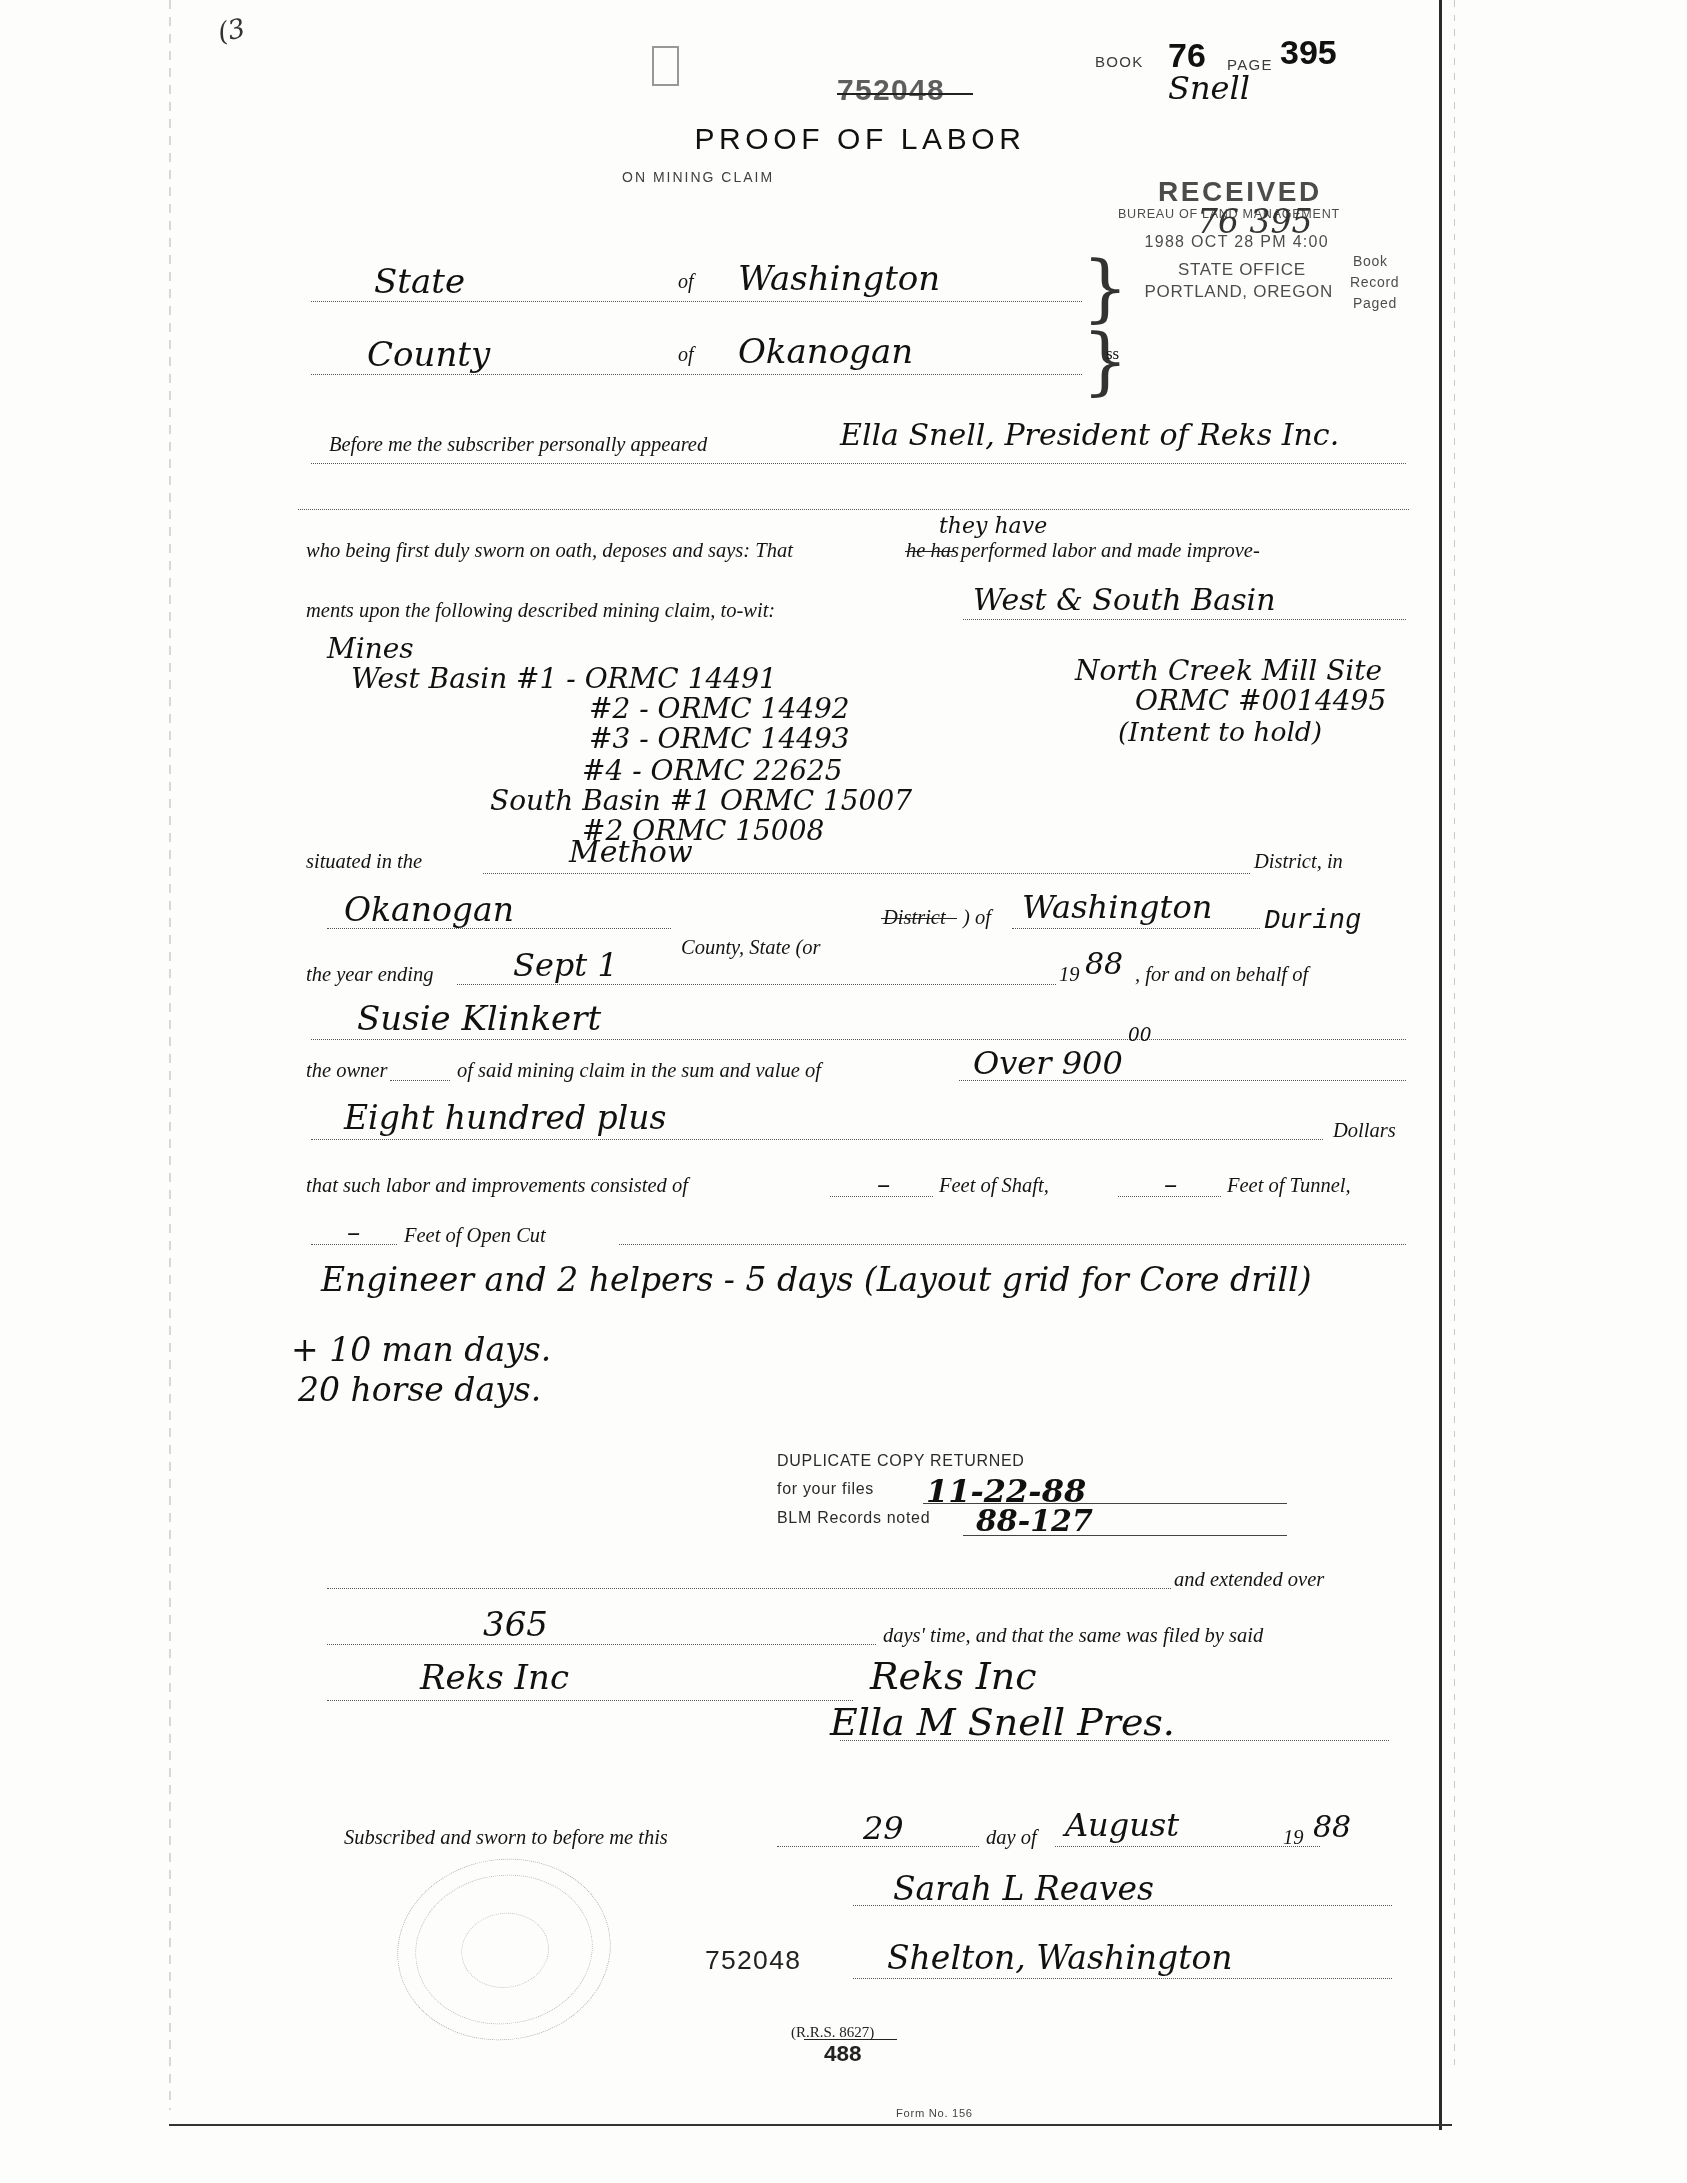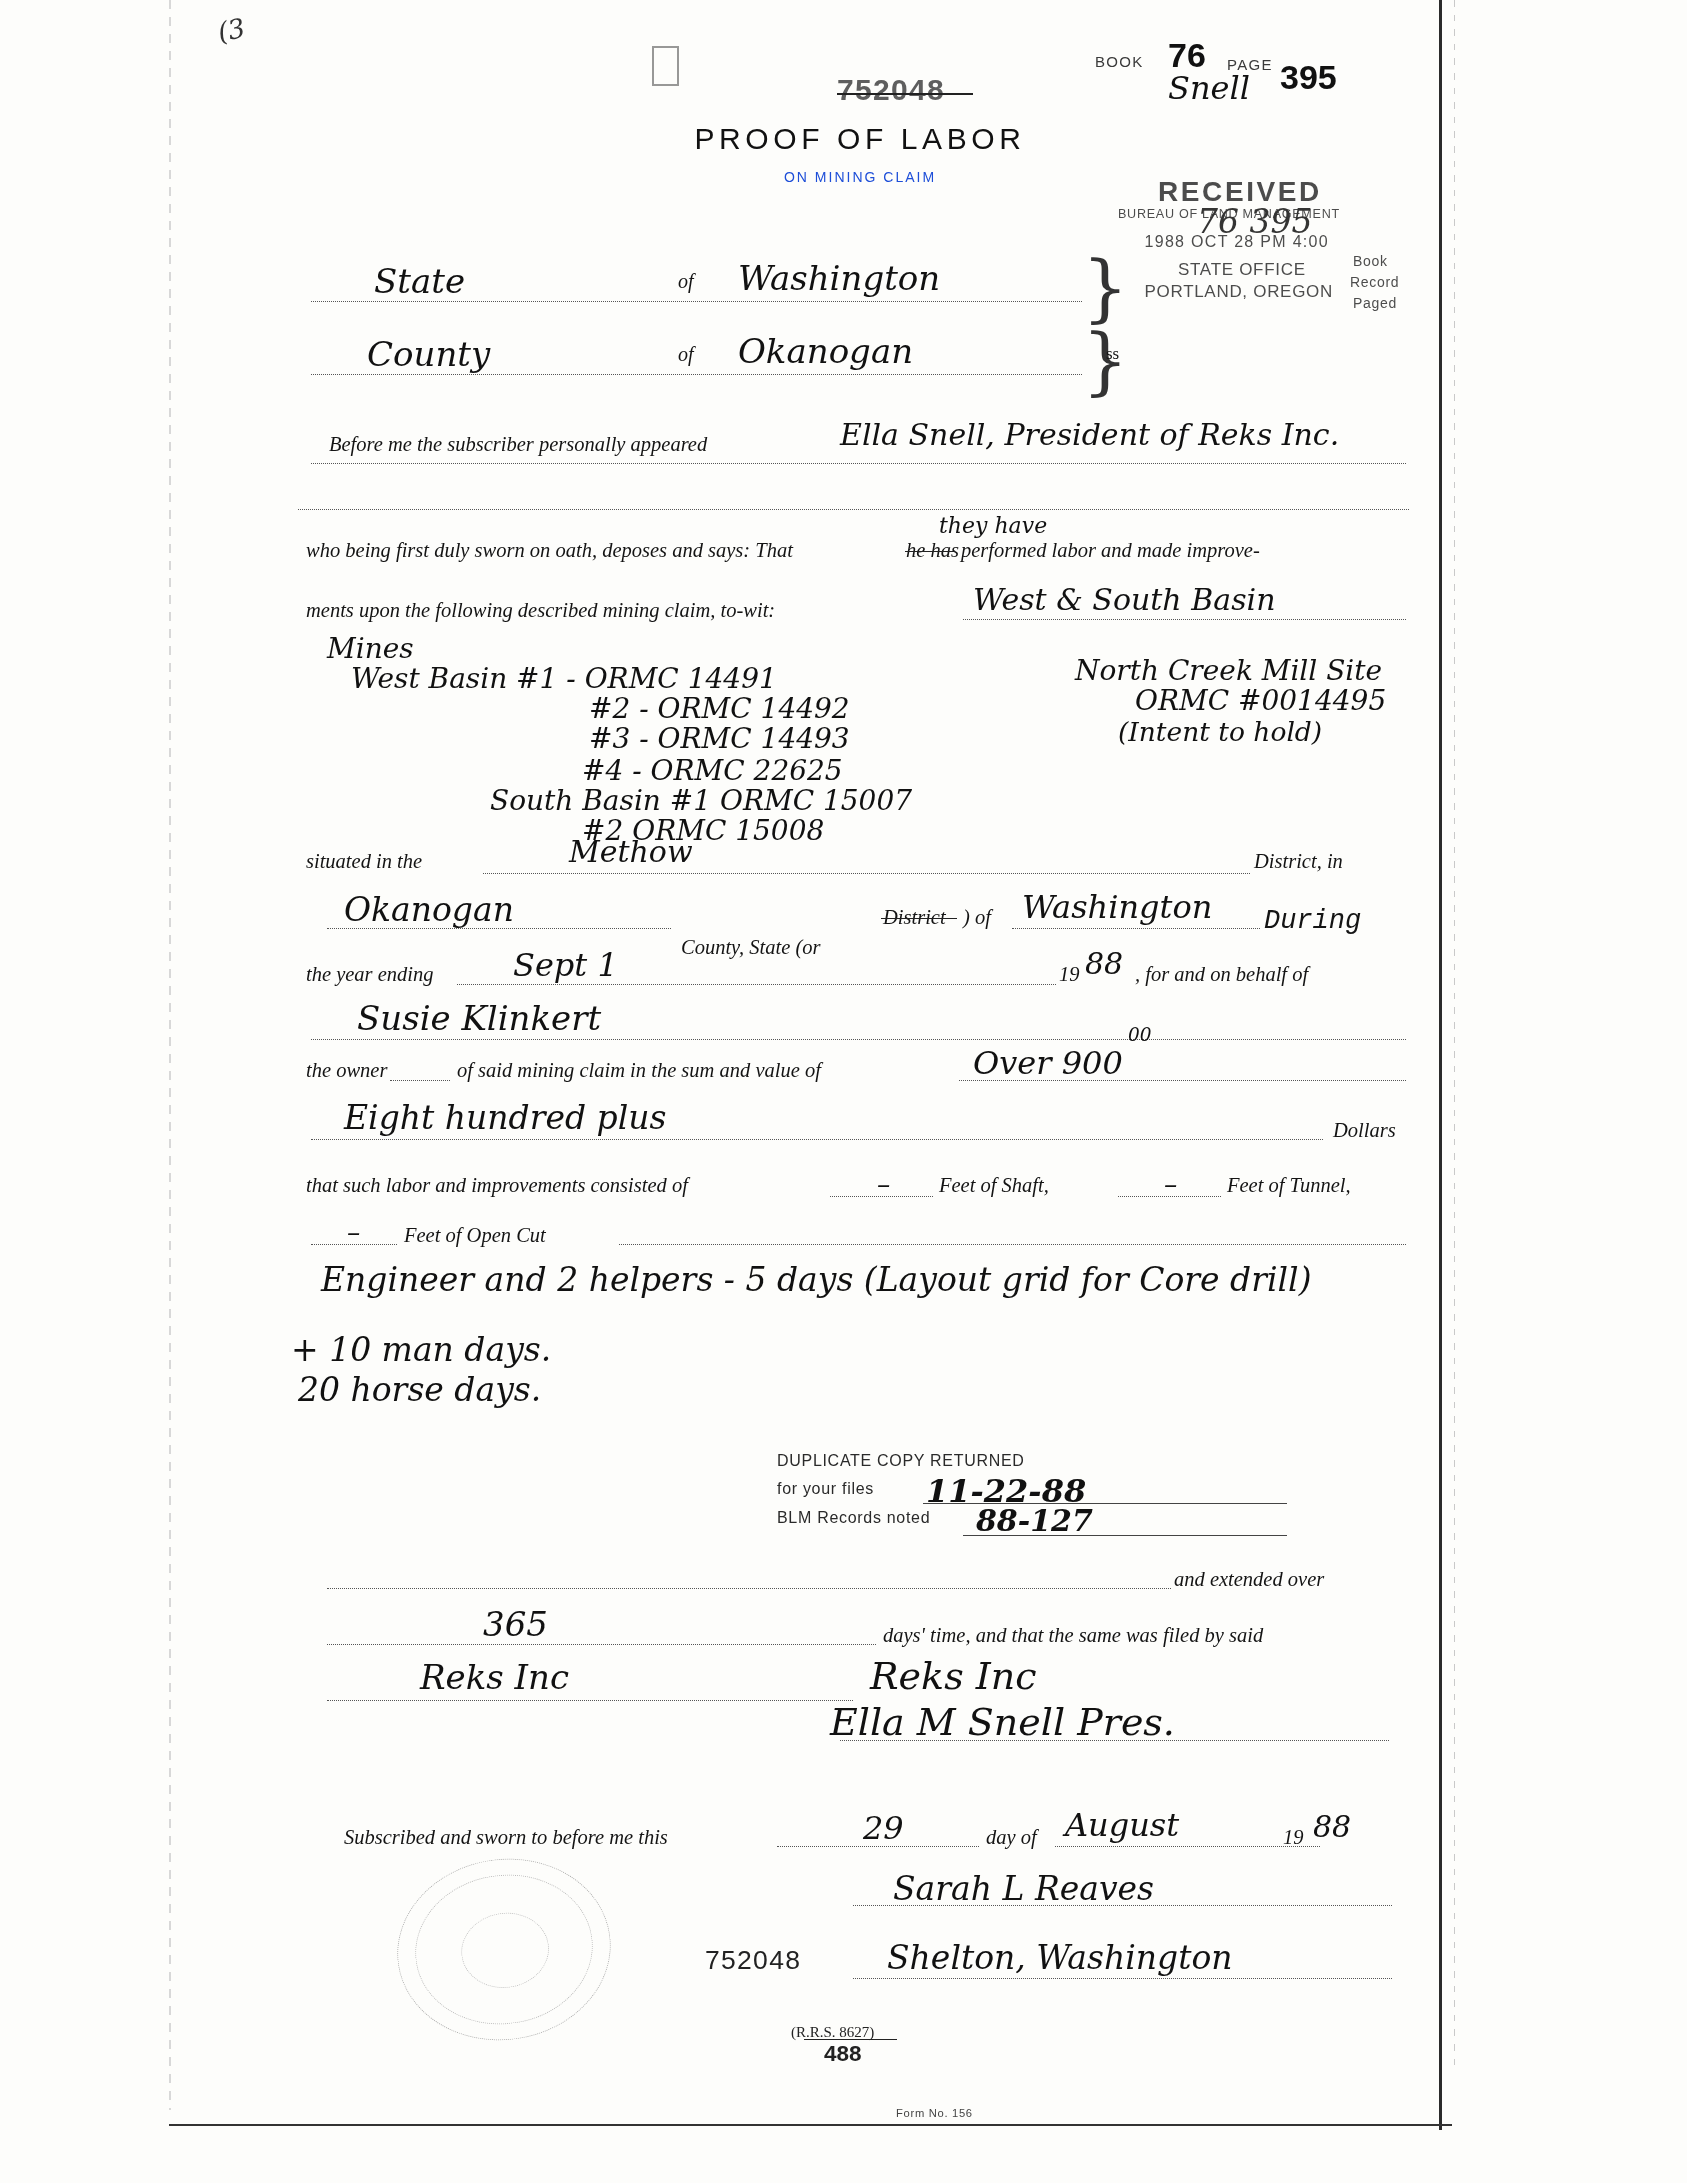--- a/index.html
+++ b/index.html
@@ -87,25 +87,25 @@
     font-family: "Liberation Sans", sans-serif;
     font-style: normal;
     font-size: 30px;
     letter-spacing: 4.6px;
     color: #111;
   }
   #subtitle {
     position: absolute;
     left: 622px; top: 169px;
     width: 476px;
-    text-align: center;
+    text-align: left;
     font-family: "Liberation Sans", sans-serif;
     font-size: 14px;
     letter-spacing: 2px;
-    color: #1d4ed8;
+    color: #404040;
   }
   #stampnum {
     position: absolute;
     left: 837px; top: 73px;
     font-family: "Liberation Sans", sans-serif;
     font-size: 30px;
     font-weight: bold;
     letter-spacing: 1.3px;
     color: #2a2a2a;
     opacity: .75;
@@ -247,21 +247,21 @@
 
   <div id="corner-mark" class="hw">(3</div>
   <div id="sq-mark"></div>
 
   <div id="stampnum">752048</div>
   <div class="strike" style="left:837px; top:93px; width:136px;"></div>
 
   <div class="booklabel" style="left:1095px; top:53px;">BOOK</div>
   <div class="booknum" style="left:1168px; top:36px;">76</div>
   <div class="booklabel" style="left:1227px; top:56px;">PAGE</div>
-  <div class="booknum" style="left:1280px; top:33px;margin-top:25px;">395</div>
+  <div class="booknum" style="left:1280px; top:33px;">395</div>
   <div class="hw" style="left:1168px; top:69px; font-size:32px;">Snell</div>
 
   <div id="title">PROOF OF LABOR</div>
   <div id="subtitle">ON MINING CLAIM</div>
 
   <div id="recv-stamp">
     <div class="l" id="recv-big">RECEIVED</div>
     <div class="l sm-stamp" style="left:0px; top:32px;">BUREAU OF LAND MANAGEMENT</div>
     <div class="l sm-stamp" style="left:26.5px; top:58px; font-size:16px; letter-spacing:1.3px;">1988 OCT 28  PM 4:00</div>
     <div class="l sm-stamp" style="left:60px; top:85px; font-size:17px;">STATE OFFICE</div>

